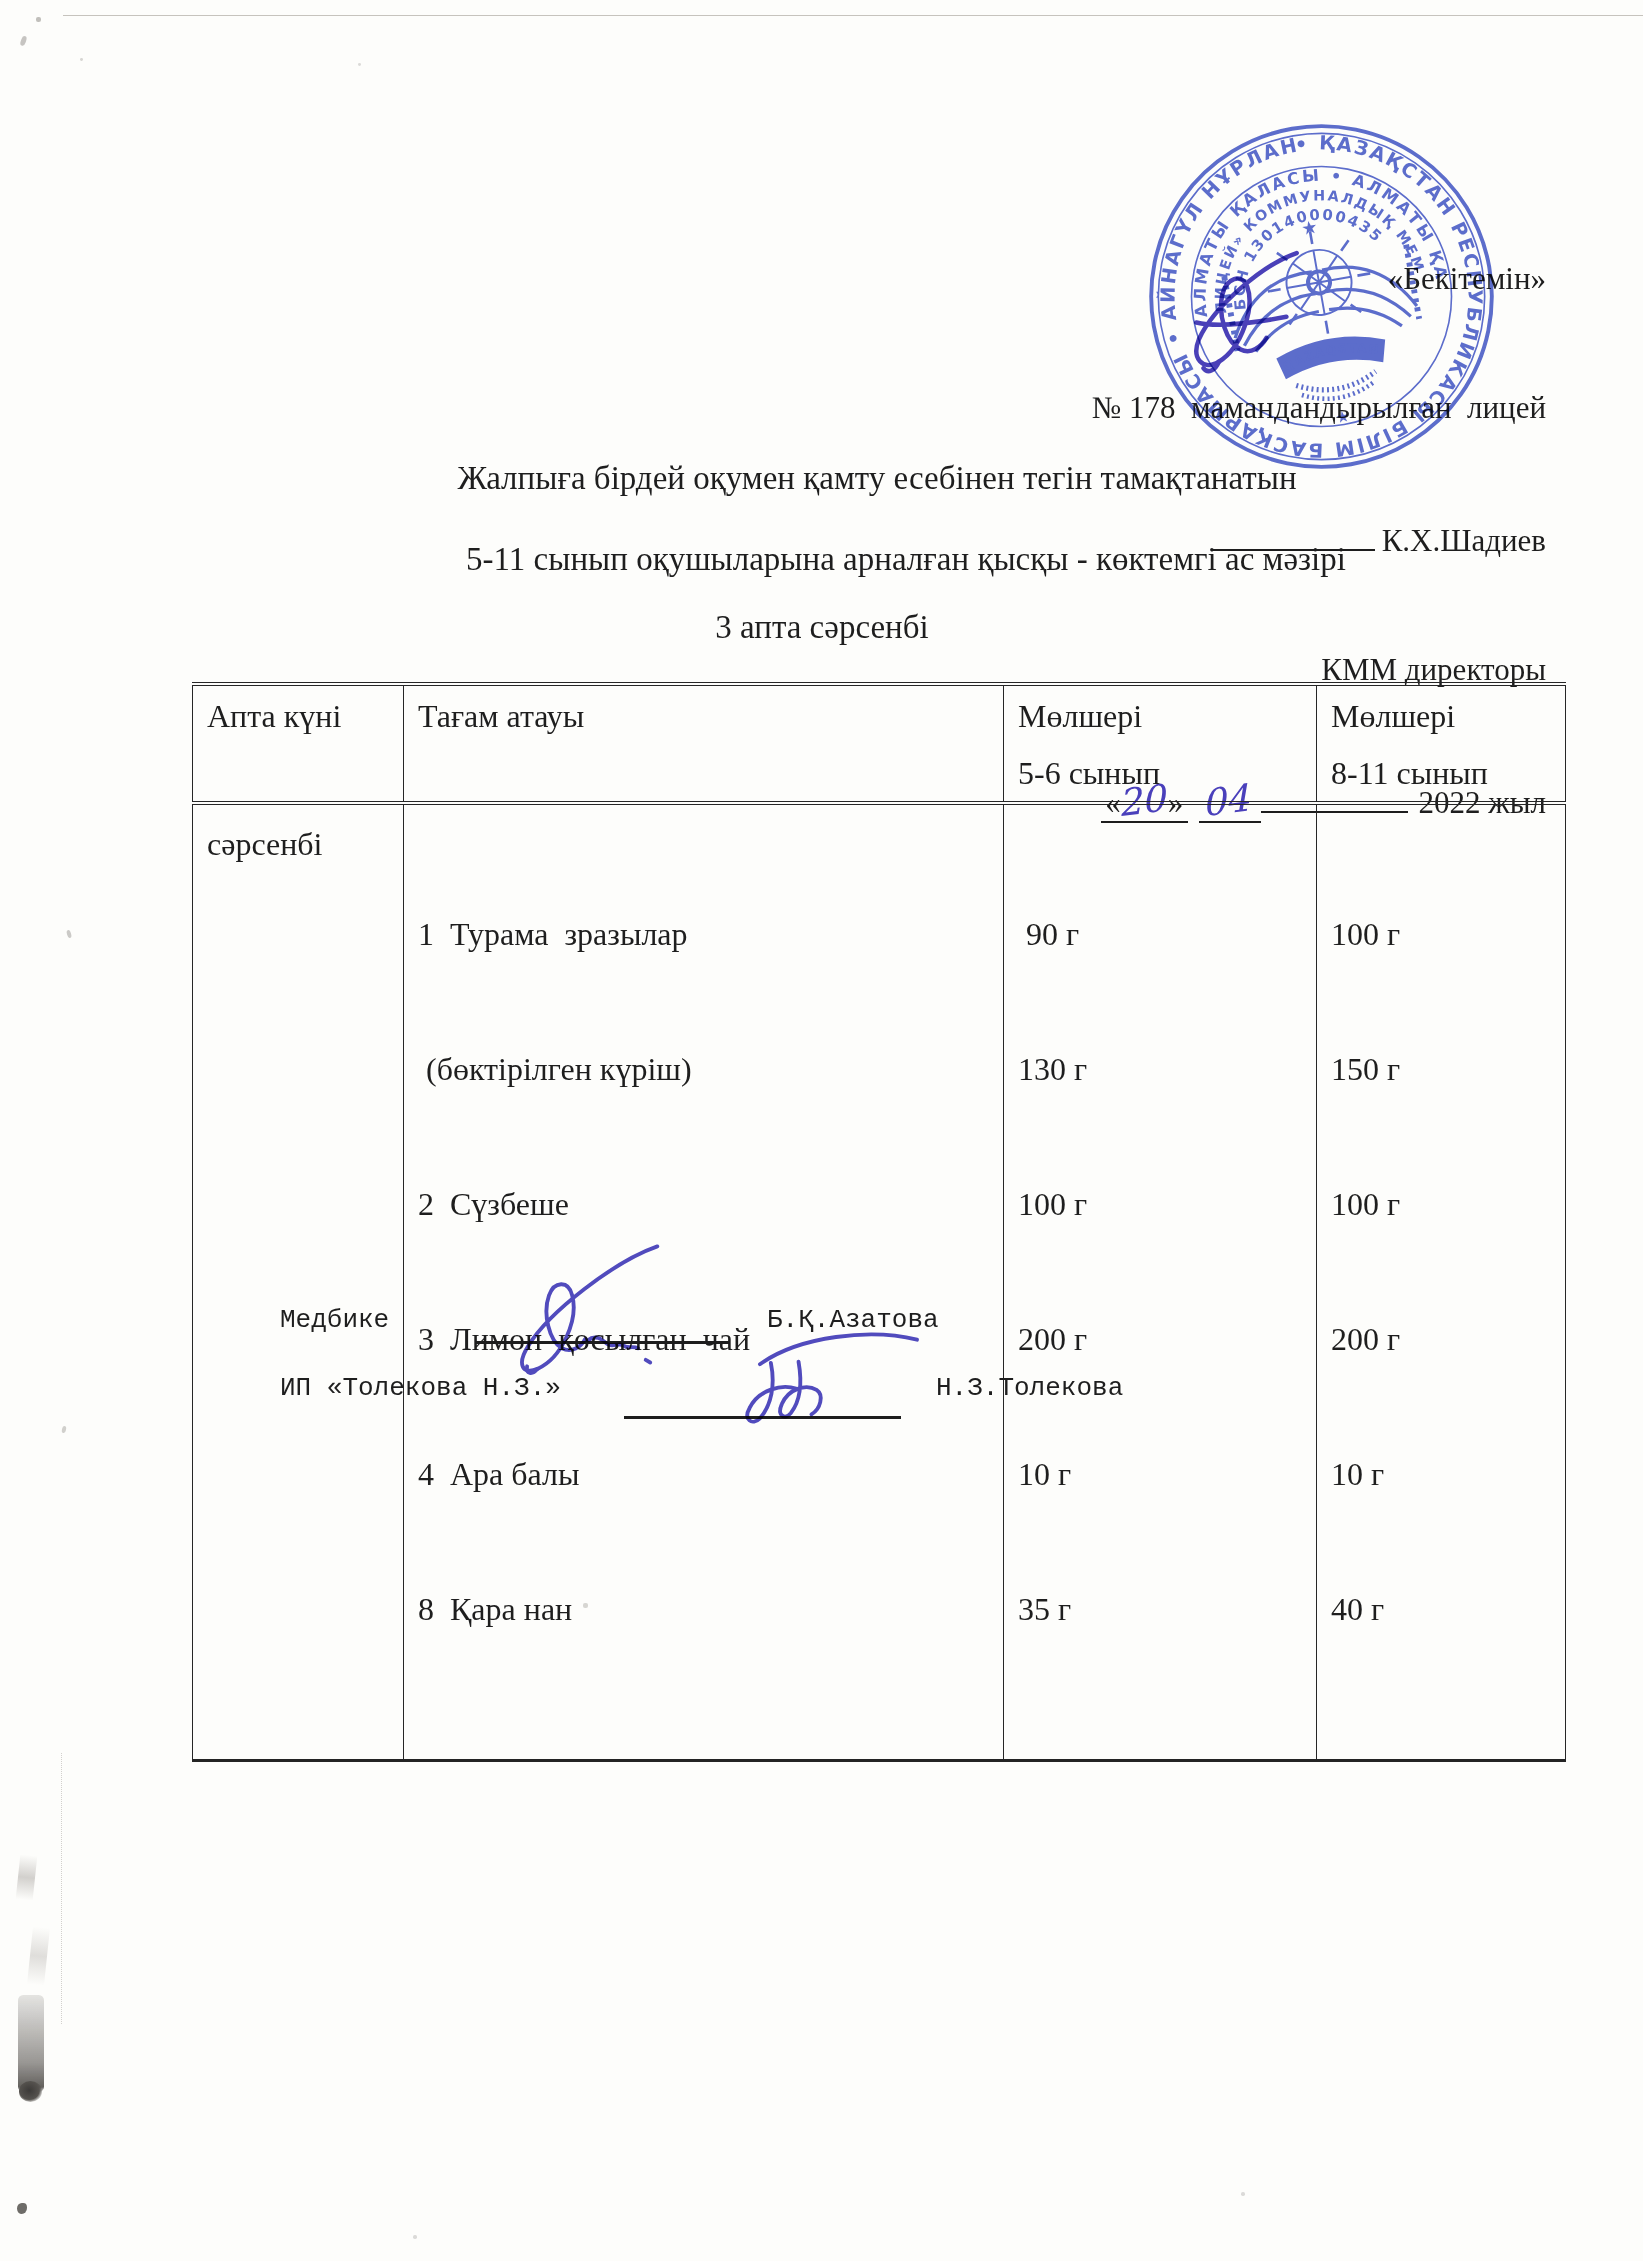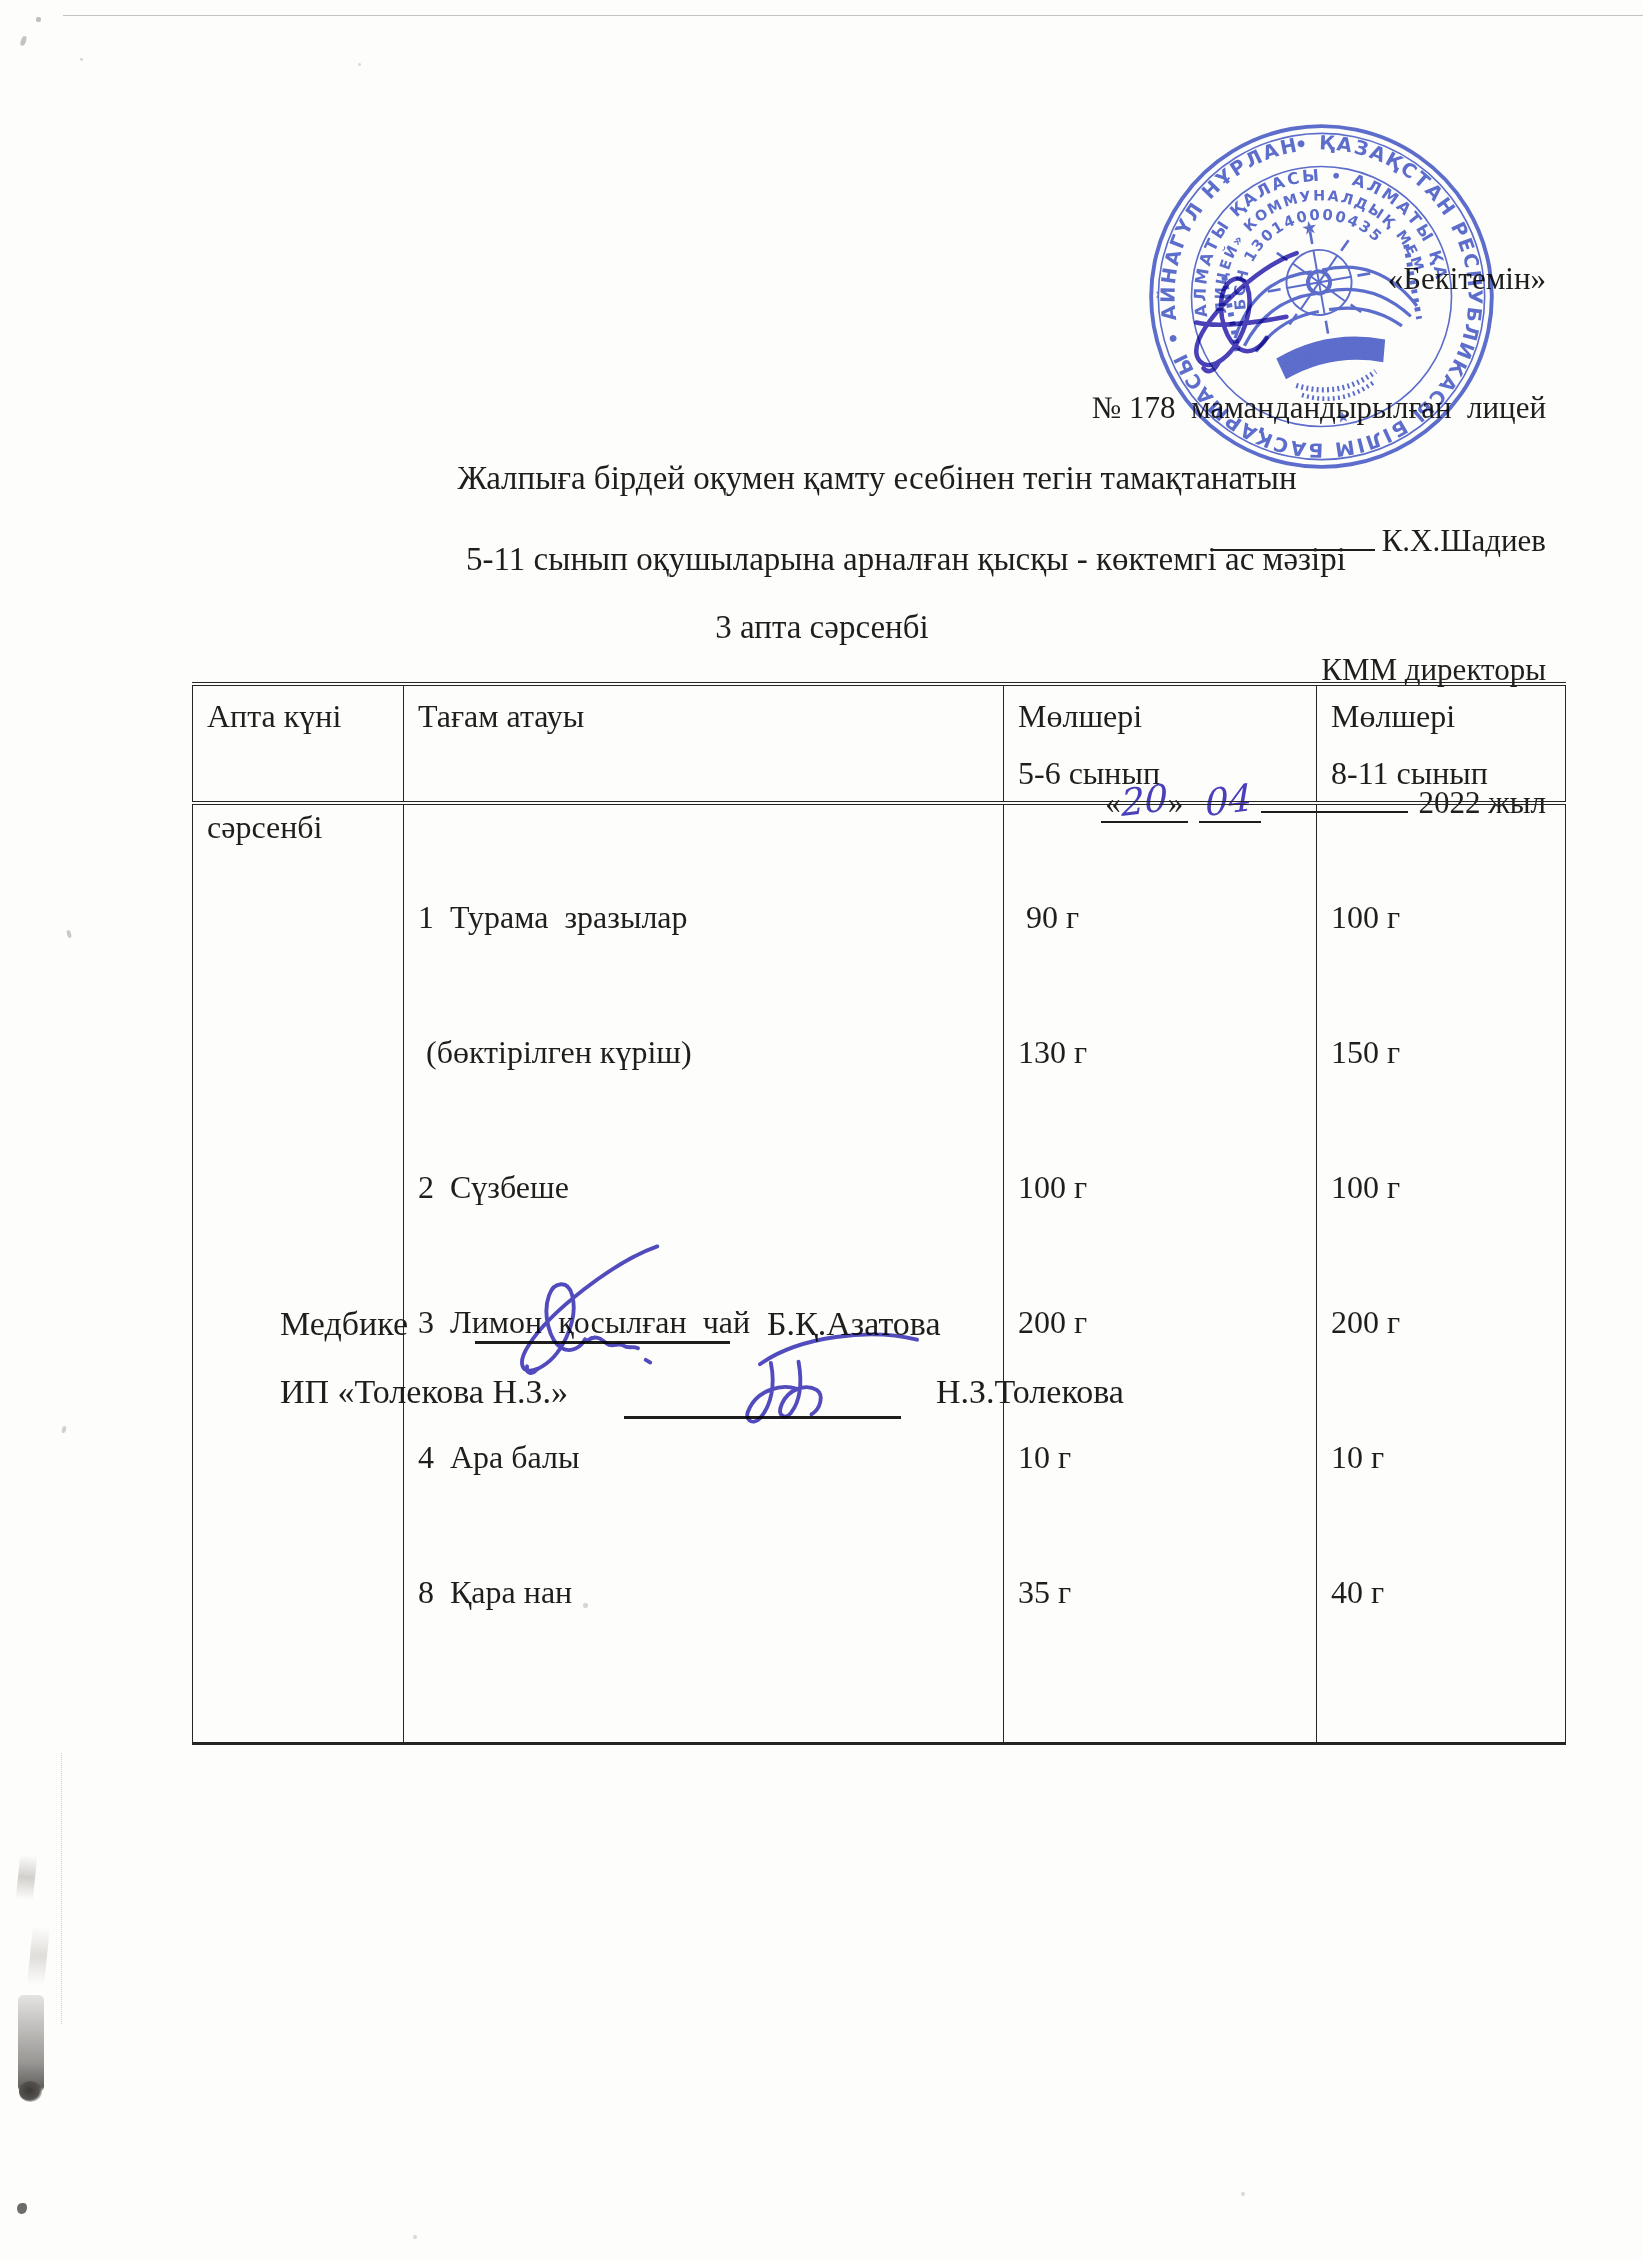--- a/index.html
+++ b/index.html
@@ -48,24 +48,24 @@
     position:absolute; left:192px; top:682px; width:1373px;
     border-collapse:collapse; table-layout:fixed;
     font-size:32px; z-index:2;
   }
   table.menu th, table.menu td {
     border:1.9px solid #262626; vertical-align:top; text-align:left;
     font-weight:normal; white-space:pre; overflow:hidden;
   }
   table.menu { border-top:4.5px double #262626; border-bottom:3.9px solid #242424; }
   table.menu th { border-bottom:4.5px double #262626; padding:10.3px 9px 7.7px 14px; line-height:41px; height:93px; box-sizing:border-box;margin-top:29px; }
-  table.menu td { padding:0 9px 37px 14px; line-height:45px; }
+  table.menu td { padding:17px 9px 37px 14px; line-height:45px; }
   .hdr-line2 { margin-top:15.5px; }
   
-  .sig-label, .sig-name { position:absolute; font-size:34px; white-space:pre; z-index:2; }
+  .sig-label, .sig-name { position:absolute; font-size:26px; white-space:pre; z-index:2;font-family:Liberation Mono, monospace; }
   .sig-rule { position:absolute; height:2.6px; background:#1d1d1d; z-index:2; }
   .inksig { position:absolute; mix-blend-mode:multiply; z-index:3; }
 </style>
 </head>
 <body>
 
 <div class="page">
 
   <div class="top-edge-line"></div>
   <div class="speck" style="left:36px; top:17px; width:4.5px; height:4.5px; opacity:.55;"></div>

